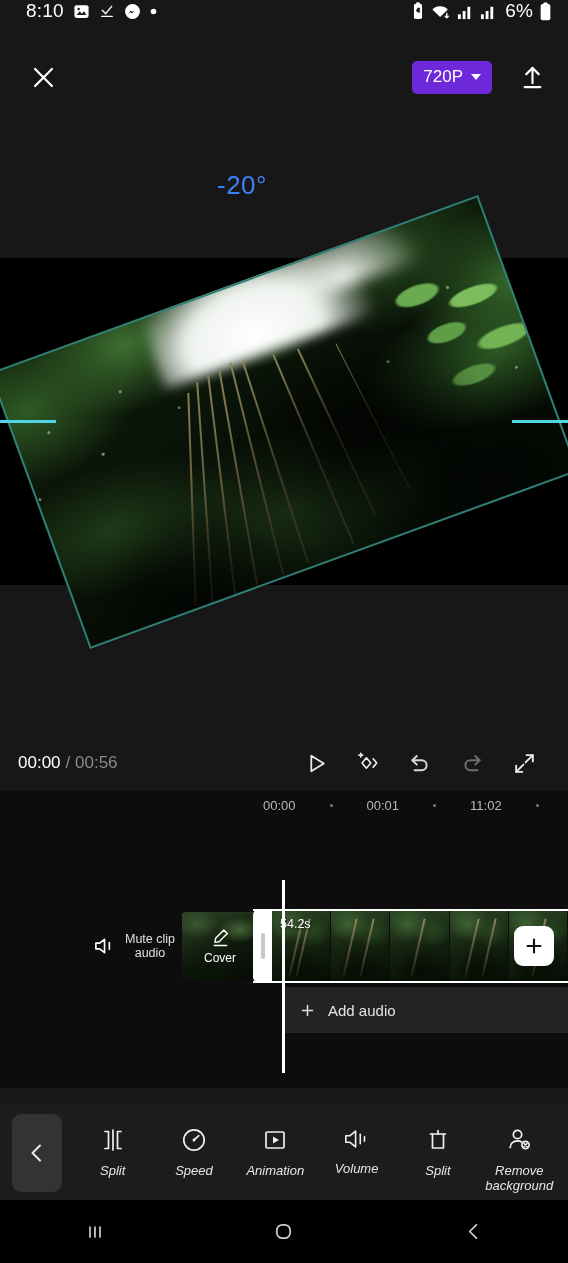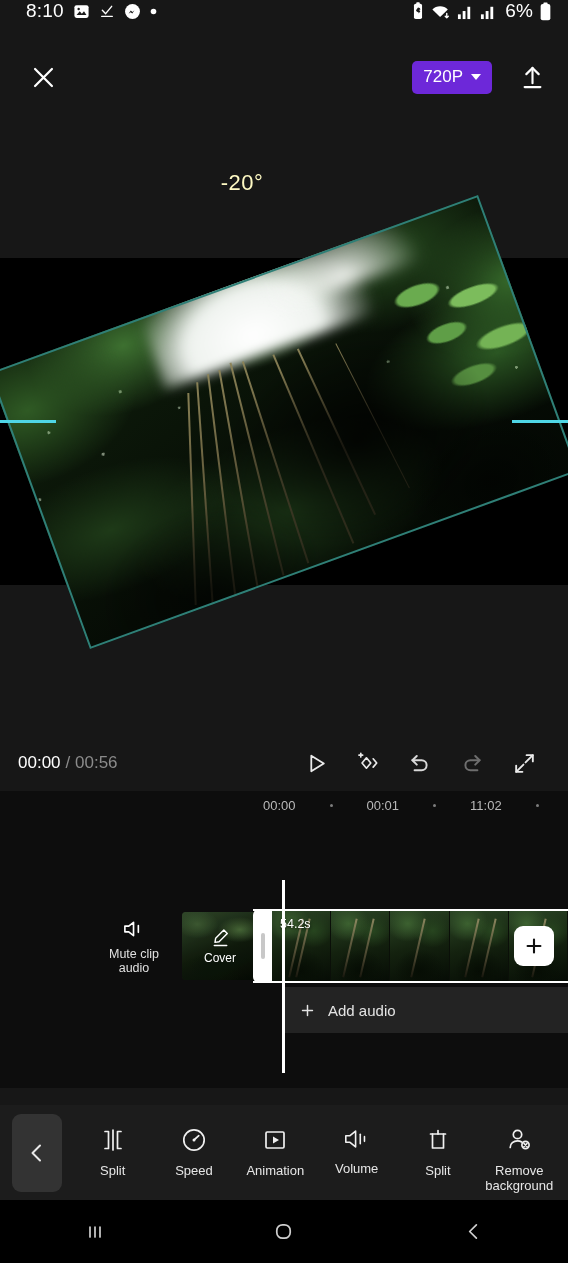--- a/index.html
+++ b/index.html
@@ -35,21 +35,21 @@
     background: #6d28d9; border-radius: 5px; height: 33px;
     display: flex; align-items: center; gap: 8px; padding: 0 11px;
     color: #fff; font-size: 17px; margin-right: 22px;
   }
   .caret { width: 0; height: 0; border-left: 5px solid transparent; border-right: 5px solid transparent; border-top: 6px solid #fff; }
   .export-btn { width: 36px; height: 36px; display: flex; align-items: center; justify-content: center; }
 
   
   .rot-label {
     position: absolute; top: 170px; left: 0; width: 484px;
-    text-align: center; color: #fef9c3; font-size: 22px; letter-spacing: .5px;
+    text-align: center; color: #3b82f6; font-size: 26px; letter-spacing: .5px;
   }
 
   
   .canvas {
     position: absolute; top: 258px; left: 0; width: 568px; height: 327px;
     background: #000; overflow: visible;
   }
   .clip-wrap {
     position: absolute; left: 50%; top: 50%;
     width: 520px; height: 294px;
@@ -141,21 +141,21 @@
   .timeline { position: absolute; top: 791px; left: 0; width: 568px; height: 297px; background: #0d0d0d; }
   .ruler { position: relative; height: 28px; }
   .ruler-inner { position: absolute; left: 263px; top: 0; display: flex; align-items: center; height: 28px; white-space: nowrap; }
   .tick-label { color: #b9b9b9; font-size: 13px; }
   .tick-dot { width: 3px; height: 3px; border-radius: 50%; background: #7d7d7d; margin: 0 0 0 0; }
   .tick-gap { width: 34px; }
 
   .tracks { position: relative; height: 269px; }
   .track-row { position: absolute; left: 0; top: 90px; width: 568px; height: 74px; display: flex; align-items: center; }
   .mute-clip {
-    width: 88px; height: 74px; display: flex; flex-direction: column;
+    width: 88px; height: 74px; display: flex; flex-direction: row;
     align-items: center; justify-content: center; gap: 7px; margin-left: 90px;
   }
   .mute-label { color: #e0e0e0; font-size: 12.5px; line-height: 14px; text-align: center; }
   .cover-thumb {
     width: 76px; height: 68px; border-radius: 4px; margin-left: 4px;
     position: relative; overflow: hidden;
     background: linear-gradient(150deg, #2a3a24 0%, #14200f 45%, #070c05 100%);
     display: flex; flex-direction: column; align-items: center; justify-content: center; gap: 3px;
   }
   .cover-thumb .ct-bg {
@@ -210,21 +210,21 @@
   }
   .audio-label { color: #e4e4e4; font-size: 15px; }
   .playhead {
     position: absolute; left: 282px; top: 61px; width: 3px; height: 193px;
     background: #fff; z-index: 6;
   }
 
   
   .toolbar {
     position: absolute; top: 1105px; left: 0; width: 568px; height: 95px;
-    background: #1c1c1c; display: flex; align-items: center;
+    background: #1c1c1c; display: flex; align-items: center; font-style: italic;
   }
   .tb-back {
     width: 50px; height: 78px; margin-left: 12px; border-radius: 9px; background: #333;
     display: flex; align-items: center; justify-content: center; flex: 0 0 50px;
   }
   .tb-items { flex: 1; display: flex; align-items: flex-start; justify-content: space-around; padding: 14px 8px 0 10px; }
   .tb-item { display: flex; flex-direction: column; align-items: center; gap: 9px; width: 78px; }
   .tb-label { color: #e6e6e6; font-size: 13px; text-align: center; line-height: 15px; }
 
   

